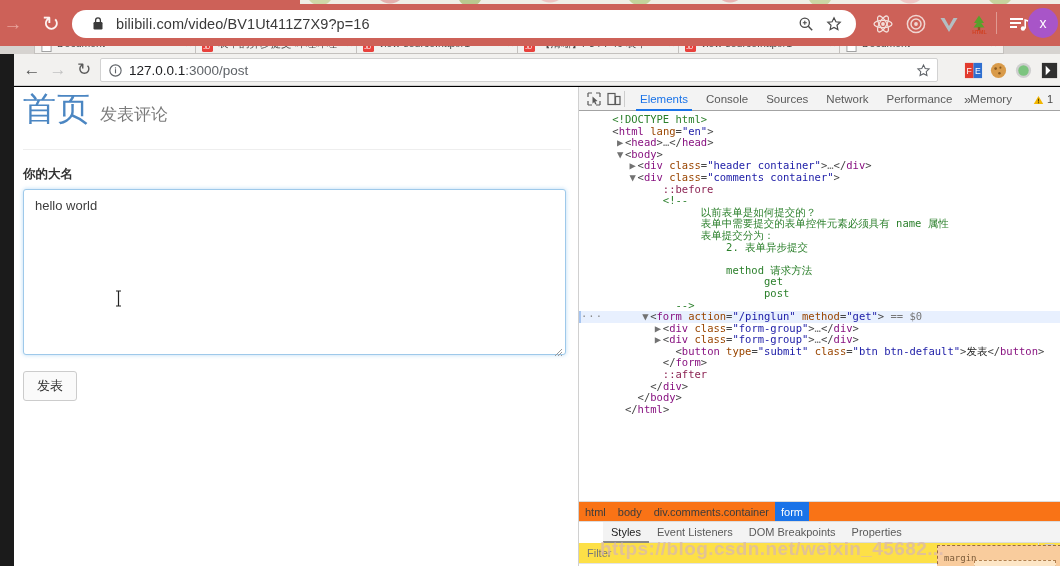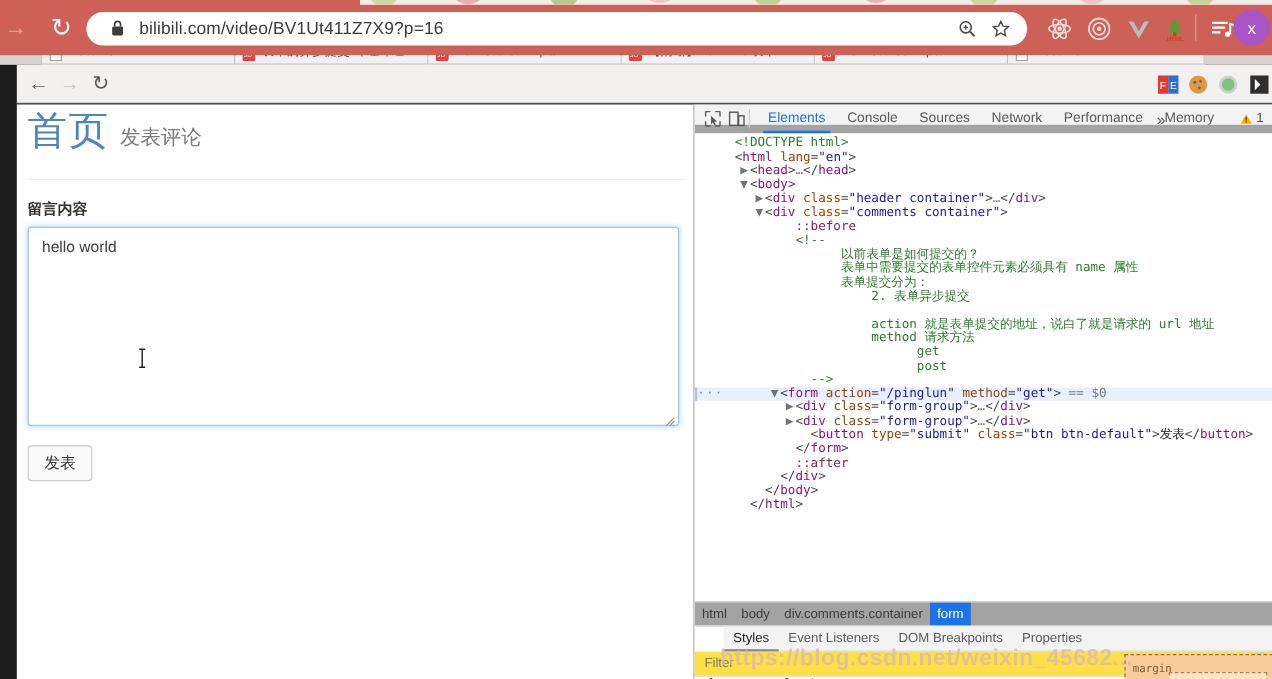--- a/index.html
+++ b/index.html
@@ -151,21 +151,21 @@
   }
   .mouse-caret { position:absolute; left:101px; top:203px; width:7px; height:17px; z-index:20; }
 
   
   .devtools {
     position:absolute; left:578px; top:87px; width:482px; height:479px;
     background:#ffffff; border-left:1px solid #d0d0d0; overflow:hidden;
   }
   .dt-toolbar {
     position:absolute; left:0; top:0; width:482px; height:24px;
-    background:#f3f3f3; border-bottom:7px solid #a3a3a3;
+    background:#f3f3f3; border-bottom:1px solid #a3a3a3;
   }
   .dt-ico { position:absolute; top:4px; width:16px; height:16px; }
   .dt-vsep { position:absolute; left:45px; top:4px; width:1px; height:16px; background:#cdcdcd; }
   .dt-tabs { position:absolute; left:52px; top:0; height:24px; }
   .dt-tab {
     position:relative; display:inline-block; height:24px; padding:0 9px;
     font-size:11.5px; color:#5a5a5a; line-height:25px; cursor:default;
   }
   .dt-tab.active { color:#1a73e8; }
   .dt-tab.active::after {
@@ -192,21 +192,21 @@
   .av { color:#1a1aa6; }
   .tx2 { color:#222; }
   .pun { color:#444; }
   .pseudo { color:#8b2252; }
   .dollar { color:#777; }
   .dots3 { position:absolute; left:2px; color:#8a8a8a; letter-spacing:1px; }
 
   
   .crumbs {
     position:absolute; left:0; top:414px; width:482px; height:21px;
-    background:#a3a3a3; border-top:1px solid #dcdcdc; border-bottom:1px solid #dcdcdc;
+    background:#f97316; border-top:1px solid #dcdcdc; border-bottom:1px solid #dcdcdc;
     font-size:11px; color:#3c3c3c; line-height:21px; white-space:nowrap; overflow:hidden;
   }
   .crumb { display:inline-block; padding:0 6px; height:21px; }
   .crumb.sel { background:#1a73e8; color:#fff; }
 
   
   .spane-tabs {
     position:absolute; left:0; top:435px; width:482px; height:21px;
     background:#f3f3f3; border-bottom:1px solid #dcdcdc;
     font-size:11px; color:#5a5a5a; line-height:21px; white-space:nowrap;margin-left:24px;
@@ -311,20 +311,35 @@
             </svg></span>
           <span class="ttl">Document</span>
           <span class="tx">✕</span>
         </div>
       </div>
 
     <div class="toolbar">
       <div class="nav-ico nav-back">←</div>
       <div class="nav-ico nav-fwd">→</div>
       <div class="nav-ico nav-rel">↻</div>
+      <div class="omnibox">
+        <span class="info">
+          <svg width="15" height="15" viewBox="0 0 16 16">
+              <circle cx="8" cy="8" r="6" fill="none" stroke="#5f6368" stroke-width="1.2"></circle>
+              <rect x="7.4" y="6.6" width="1.2" height="4.4" fill="#5f6368"></rect>
+              <rect x="7.4" y="4.6" width="1.2" height="1.3" fill="#5f6368"></rect>
+            </svg>
+        </span>
+        <span class="u"><span class="host">127.0.0.1</span><span class="path">:3000/post</span></span>
+        <span class="ostar">
+          <svg width="15" height="15" viewBox="0 0 16 16">
+              <path d="M8 2l1.8 3.8 4.2.5-3.1 2.9.8 4.2L8 11.4 4.3 13.4l.8-4.2L2 6.3l4.2-.5z" fill="none" stroke="#5f6368" stroke-width="1.1"></path>
+            </svg>
+        </span>
+      </div>
       <div class="tb-ext" style="left:950px;">
         <svg width="19" height="19" viewBox="0 0 20 20">
             <rect x="1" y="2" width="9" height="16" fill="#e23b2e"></rect>
             <rect x="10" y="2" width="9" height="16" fill="#2f6fd0"></rect>
             <text x="2.5" y="14" font-size="9" fill="#fff" font-family="Liberation Sans">F</text>
             <text x="11.5" y="14" font-size="9" fill="#fff" font-family="Liberation Sans">E</text>
           </svg>
       </div>
       <div class="tb-ext" style="left:975px;">
         <svg width="19" height="19" viewBox="0 0 20 20">
@@ -350,21 +365,21 @@
 
     <div class="viewport">
       <div class="page-inner">
 
         <div class="page-head">
           <span class="brand">首页</span><span class="brand-sub">发表评论</span>
         </div>
 
 
         <div class="form-group">
-          <div class="form-label">留言内容</div>
+          <div class="form-label">你的大名</div>
           <div class="textarea-wrap">
             <textarea class="text-area" style="">hello world</textarea>
             <span class="resize-grip">
               <svg width="9" height="9" viewBox="0 0 9 9">
                   <path d="M8 1L1 8M8 4L4 8M8 7L7 8" stroke="#9a9a9a" stroke-width="1"></path>
                 </svg>
             </span>
           </div>
         </div>
 
@@ -412,21 +427,20 @@
           <div class="dl">&nbsp;&nbsp;&nbsp;&nbsp;&nbsp;&nbsp;<span class="tri-tog">▼</span><span class="pun">&lt;</span><span class="tg">body</span><span class="pun">&gt;</span></div>
           <div class="dl">&nbsp;&nbsp;&nbsp;&nbsp;&nbsp;&nbsp;&nbsp;&nbsp;<span class="tri-tog">▶</span><span class="pun">&lt;</span><span class="tg">div</span> <span class="at">class</span><span class="pun">=</span><span class="av">"header container"</span><span class="pun">&gt;</span><span class="dollar">…</span><span class="pun">&lt;/</span><span class="tg">div</span><span class="pun">&gt;</span></div>
           <div class="dl">&nbsp;&nbsp;&nbsp;&nbsp;&nbsp;&nbsp;&nbsp;&nbsp;<span class="tri-tog">▼</span><span class="pun">&lt;</span><span class="tg">div</span> <span class="at">class</span><span class="pun">=</span><span class="av">"comments container"</span><span class="pun">&gt;</span></div>
           <div class="dl">&nbsp;&nbsp;&nbsp;&nbsp;&nbsp;&nbsp;&nbsp;&nbsp;&nbsp;&nbsp;&nbsp;&nbsp;<span class="tri-tog"></span><span class="pseudo">::before</span></div>
           <div class="dl">&nbsp;&nbsp;&nbsp;&nbsp;&nbsp;&nbsp;&nbsp;&nbsp;&nbsp;&nbsp;&nbsp;&nbsp;<span class="tri-tog"></span><span class="cm">&lt;!--</span></div>
           <div class="dl">&nbsp;&nbsp;&nbsp;&nbsp;&nbsp;&nbsp;&nbsp;&nbsp;&nbsp;&nbsp;&nbsp;&nbsp;&nbsp;&nbsp;&nbsp;&nbsp;&nbsp;&nbsp;<span class="tri-tog"></span><span class="cm">以前表单是如何提交的？</span></div>
           <div class="dl">&nbsp;&nbsp;&nbsp;&nbsp;&nbsp;&nbsp;&nbsp;&nbsp;&nbsp;&nbsp;&nbsp;&nbsp;&nbsp;&nbsp;&nbsp;&nbsp;&nbsp;&nbsp;<span class="tri-tog"></span><span class="cm">表单中需要提交的表单控件元素必须具有 name 属性</span></div>
           <div class="dl">&nbsp;&nbsp;&nbsp;&nbsp;&nbsp;&nbsp;&nbsp;&nbsp;&nbsp;&nbsp;&nbsp;&nbsp;&nbsp;&nbsp;&nbsp;&nbsp;&nbsp;&nbsp;<span class="tri-tog"></span><span class="cm">表单提交分为：</span></div>
           <div class="dl">&nbsp;&nbsp;&nbsp;&nbsp;&nbsp;&nbsp;&nbsp;&nbsp;&nbsp;&nbsp;&nbsp;&nbsp;&nbsp;&nbsp;&nbsp;&nbsp;&nbsp;&nbsp;&nbsp;&nbsp;&nbsp;&nbsp;<span class="tri-tog"></span><span class="cm">2. 表单异步提交</span></div>
           <div class="dl">&nbsp;&nbsp;&nbsp;&nbsp;<span class="tri-tog"></span>&nbsp;</div>
-          <div class="dl">&nbsp;&nbsp;&nbsp;&nbsp;&nbsp;&nbsp;&nbsp;&nbsp;&nbsp;&nbsp;&nbsp;&nbsp;&nbsp;&nbsp;&nbsp;&nbsp;&nbsp;&nbsp;&nbsp;&nbsp;&nbsp;&nbsp;<span class="tri-tog"></span><span class="cm">action 就是表单提交的地址，说白了就是请求的 url 地址</span></div>
           <div class="dl">&nbsp;&nbsp;&nbsp;&nbsp;&nbsp;&nbsp;&nbsp;&nbsp;&nbsp;&nbsp;&nbsp;&nbsp;&nbsp;&nbsp;&nbsp;&nbsp;&nbsp;&nbsp;&nbsp;&nbsp;&nbsp;&nbsp;<span class="tri-tog"></span><span class="cm">method 请求方法</span></div>
           <div class="dl">&nbsp;&nbsp;&nbsp;&nbsp;&nbsp;&nbsp;&nbsp;&nbsp;&nbsp;&nbsp;&nbsp;&nbsp;&nbsp;&nbsp;&nbsp;&nbsp;&nbsp;&nbsp;&nbsp;&nbsp;&nbsp;&nbsp;&nbsp;&nbsp;&nbsp;&nbsp;&nbsp;&nbsp;<span class="tri-tog"></span><span class="cm">get</span></div>
           <div class="dl">&nbsp;&nbsp;&nbsp;&nbsp;&nbsp;&nbsp;&nbsp;&nbsp;&nbsp;&nbsp;&nbsp;&nbsp;&nbsp;&nbsp;&nbsp;&nbsp;&nbsp;&nbsp;&nbsp;&nbsp;&nbsp;&nbsp;&nbsp;&nbsp;&nbsp;&nbsp;&nbsp;&nbsp;<span class="tri-tog"></span><span class="cm">post</span></div>
           <div class="dl">&nbsp;&nbsp;&nbsp;&nbsp;&nbsp;&nbsp;&nbsp;&nbsp;&nbsp;&nbsp;&nbsp;&nbsp;&nbsp;&nbsp;<span class="tri-tog"></span><span class="cm">--&gt;</span></div>
           <div class="dl hl"><span class="dots3">···</span>&nbsp;&nbsp;&nbsp;&nbsp;&nbsp;&nbsp;&nbsp;&nbsp;&nbsp;&nbsp;<span class="tri-tog">▼</span><span class="pun">&lt;</span><span class="tg">form</span> <span class="at">action</span><span class="pun">=</span><span class="av">"/pinglun"</span> <span class="at">method</span><span class="pun">=</span><span class="av">"get"</span><span class="pun">&gt;</span> <span class="dollar">== $0</span></div>
           <div class="dl">&nbsp;&nbsp;&nbsp;&nbsp;&nbsp;&nbsp;&nbsp;&nbsp;&nbsp;&nbsp;&nbsp;&nbsp;<span class="tri-tog">▶</span><span class="pun">&lt;</span><span class="tg">div</span> <span class="at">class</span><span class="pun">=</span><span class="av">"form-group"</span><span class="pun">&gt;</span><span class="dollar">…</span><span class="pun">&lt;/</span><span class="tg">div</span><span class="pun">&gt;</span></div>
           <div class="dl">&nbsp;&nbsp;&nbsp;&nbsp;&nbsp;&nbsp;&nbsp;&nbsp;&nbsp;&nbsp;&nbsp;&nbsp;<span class="tri-tog">▶</span><span class="pun">&lt;</span><span class="tg">div</span> <span class="at">class</span><span class="pun">=</span><span class="av">"form-group"</span><span class="pun">&gt;</span><span class="dollar">…</span><span class="pun">&lt;/</span><span class="tg">div</span><span class="pun">&gt;</span></div>
           <div class="dl">&nbsp;&nbsp;&nbsp;&nbsp;&nbsp;&nbsp;&nbsp;&nbsp;&nbsp;&nbsp;&nbsp;&nbsp;&nbsp;&nbsp;<span class="tri-tog"></span><span class="pun">&lt;</span><span class="tg">button</span> <span class="at">type</span><span class="pun">=</span><span class="av">"submit"</span> <span class="at">class</span><span class="pun">=</span><span class="av">"btn btn-default"</span><span class="pun">&gt;</span><span class="tx2">发表</span><span class="pun">&lt;/</span><span class="tg">button</span><span class="pun">&gt;</span></div>
           <div class="dl">&nbsp;&nbsp;&nbsp;&nbsp;&nbsp;&nbsp;&nbsp;&nbsp;&nbsp;&nbsp;&nbsp;&nbsp;<span class="tri-tog"></span><span class="pun">&lt;/</span><span class="tg">form</span><span class="pun">&gt;</span></div>
           <div class="dl">&nbsp;&nbsp;&nbsp;&nbsp;&nbsp;&nbsp;&nbsp;&nbsp;&nbsp;&nbsp;&nbsp;&nbsp;<span class="tri-tog"></span><span class="pseudo">::after</span></div>

